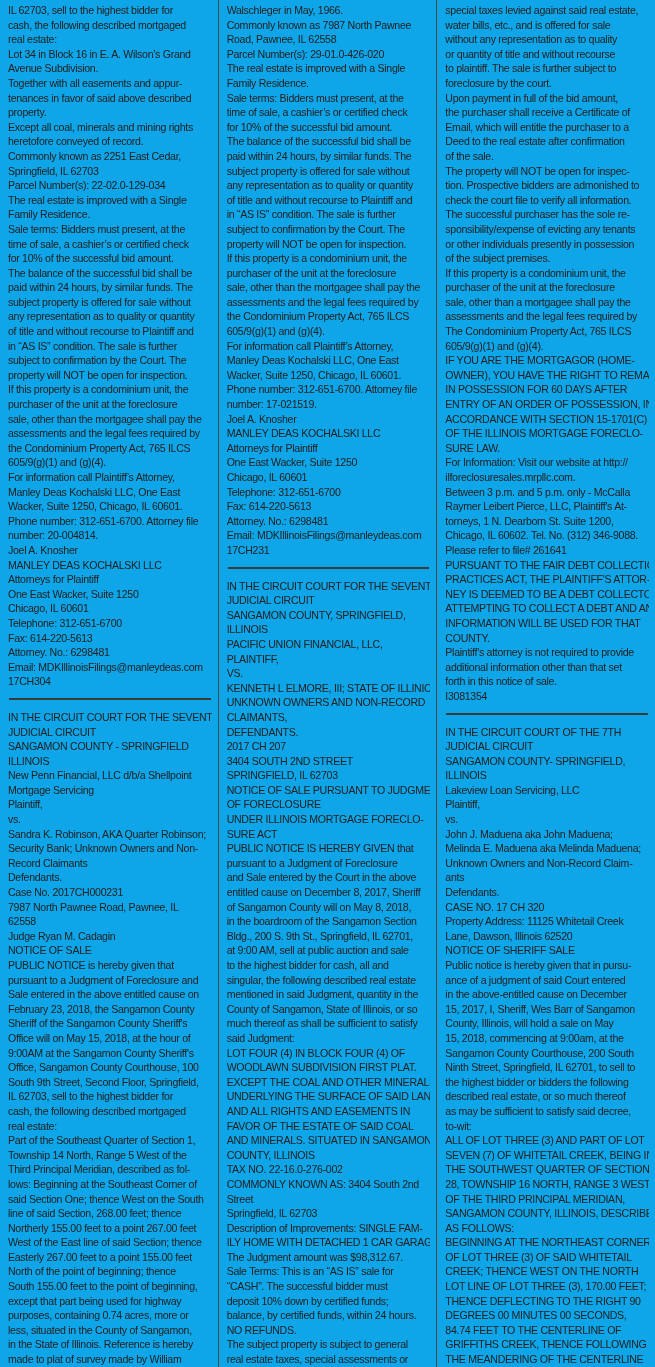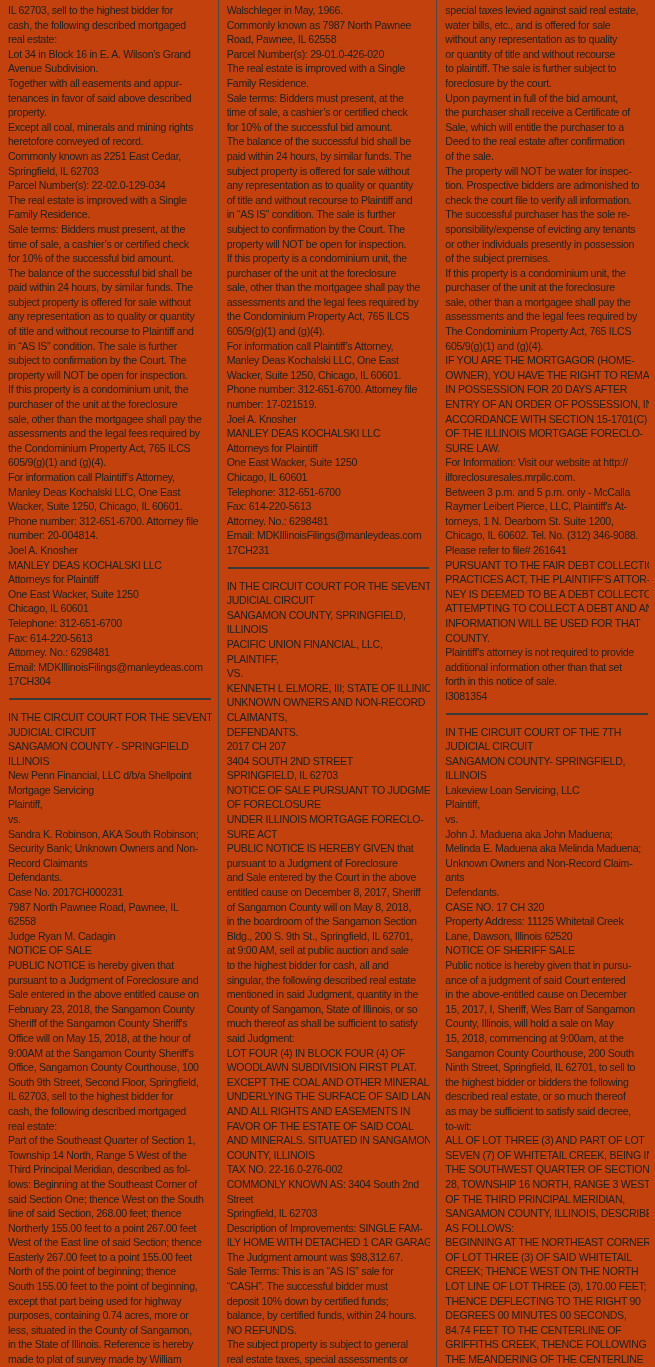--- a/index.html
+++ b/index.html
@@ -9,21 +9,21 @@
   }
   body {
     width: 655px;
     height: 1367px;
     overflow: hidden;
   }
   .page {
     display: flex;
     width: 655px;
     height: 1367px;
-    background: #c2410c;
+    background: #0ea5e9;
   }
   .col {
     flex: 1 1 0;
     box-sizing: border-box;
     padding: 3px 6px 0 8px;
     overflow: hidden;
     color: #222222;
     font-family: "Liberation Sans", "DejaVu Sans", sans-serif;
   }
   .divider {
@@ -98,21 +98,21 @@
       <div class="line">17CH304</div>
       <div class="sep"></div>
       <div class="line">IN THE CIRCUIT COURT FOR THE SEVENTH</div>
       <div class="line">JUDICIAL CIRCUIT</div>
       <div class="line">SANGAMON COUNTY - SPRINGFIELD</div>
       <div class="line">ILLINOIS</div>
       <div class="line">New Penn Financial, LLC d/b/a Shellpoint</div>
       <div class="line">Mortgage Servicing</div>
       <div class="line">Plaintiff,</div>
       <div class="line">vs.</div>
-      <div class="line">Sandra K. Robinson, AKA South Robinson;</div>
+      <div class="line">Sandra K. Robinson, AKA Quarter Robinson;</div>
       <div class="line">Security Bank; Unknown Owners and Non-</div>
       <div class="line">Record Claimants</div>
       <div class="line">Defendants.</div>
       <div class="line">Case No. 2017CH000231</div>
       <div class="line">7987 North Pawnee Road, Pawnee, IL</div>
       <div class="line">62558</div>
       <div class="line">Judge Ryan M. Cadagin</div>
       <div class="line">NOTICE OF SALE</div>
       <div class="line">PUBLIC NOTICE is hereby given that</div>
       <div class="line">pursuant to a Judgment of Foreclosure and</div>
@@ -242,39 +242,39 @@
   <div class="divider"></div>
   <div class="col">
       <div class="line">special taxes levied against said real estate,</div>
       <div class="line">water bills, etc., and is offered for sale</div>
       <div class="line">without any representation as to quality</div>
       <div class="line">or quantity of title and without recourse</div>
       <div class="line">to plaintiff. The sale is further subject to</div>
       <div class="line">foreclosure by the court.</div>
       <div class="line">Upon payment in full of the bid amount,</div>
       <div class="line">the purchaser shall receive a Certificate of</div>
-      <div class="line">Sale, which will entitle the purchaser to a</div>
+      <div class="line">Email, which will entitle the purchaser to a</div>
       <div class="line">Deed to the real estate after confirmation</div>
       <div class="line">of the sale.</div>
-      <div class="line">The property will NOT be water for inspec-</div>
+      <div class="line">The property will NOT be open for inspec-</div>
       <div class="line">tion. Prospective bidders are admonished to</div>
       <div class="line">check the court file to verify all information.</div>
       <div class="line">The successful purchaser has the sole re-</div>
       <div class="line">sponsibility/expense of evicting any tenants</div>
       <div class="line">or other individuals presently in possession</div>
       <div class="line">of the subject premises.</div>
       <div class="line">If this property is a condominium unit, the</div>
       <div class="line">purchaser of the unit at the foreclosure</div>
       <div class="line">sale, other than a mortgagee shall pay the</div>
       <div class="line">assessments and the legal fees required by</div>
       <div class="line">The Condominium Property Act, 765 ILCS</div>
       <div class="line">605/9(g)(1) and (g)(4).</div>
       <div class="line">IF YOU ARE THE MORTGAGOR (HOME-</div>
       <div class="line">OWNER), YOU HAVE THE RIGHT TO REMAIN</div>
-      <div class="line">IN POSSESSION FOR 20 DAYS AFTER</div>
+      <div class="line">IN POSSESSION FOR 60 DAYS AFTER</div>
       <div class="line">ENTRY OF AN ORDER OF POSSESSION, IN</div>
       <div class="line">ACCORDANCE WITH SECTION 15-1701(C)</div>
       <div class="line">OF THE ILLINOIS MORTGAGE FORECLO-</div>
       <div class="line">SURE LAW.</div>
       <div class="line">For Information: Visit our website at http://</div>
       <div class="line">ilforeclosuresales.mrpllc.com.</div>
       <div class="line">Between 3 p.m. and 5 p.m. only - McCalla</div>
       <div class="line">Raymer Leibert Pierce, LLC, Plaintiff's At-</div>
       <div class="line">torneys, 1 N. Dearborn St. Suite 1200,</div>
       <div class="line">Chicago, IL 60602. Tel. No. (312) 346-9088.</div>

